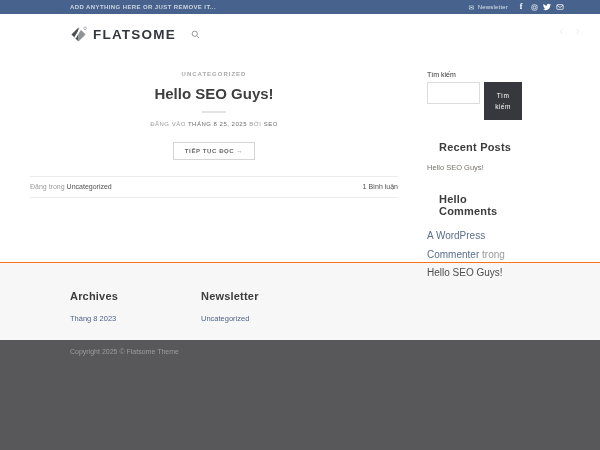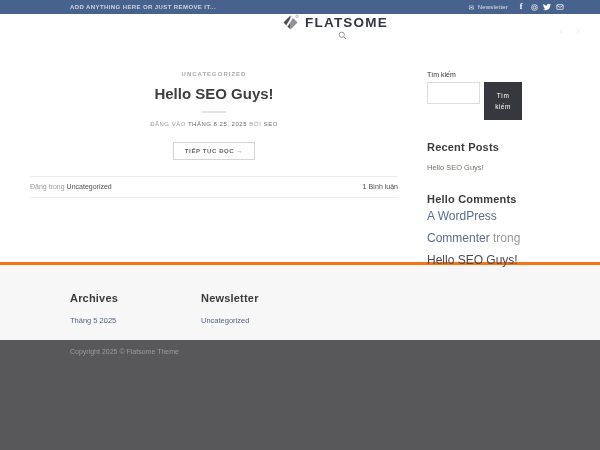--- a/index.html
+++ b/index.html
@@ -29,21 +29,21 @@
     cursor: pointer;
   }
   .newsletter .env { font-size: 7px; line-height: 1; }
   .socials { display: flex; align-items: center; gap: 5px; margin-left: 9px; }
   .soc { display: flex; align-items: center; justify-content: center; width: 8px; height: 8px; cursor: pointer; }
   .fb-glyph { color: #fff; font-size: 8px; font-weight: 700; font-family: "Liberation Serif", serif; line-height: 1; }
 
   
   .site-header {
     height: 41px; background: #ffffff; position: relative;
-    display: flex; align-items: center; padding-left: 70px; flex-direction: column;
+    display: flex; align-items: center; padding-left: 70px;
   }
   .logo { display: flex; align-items: center; gap: 6px; cursor: pointer; }
   .logo-text { font-size: 13.5px; font-weight: 700; color: #32373f; letter-spacing: 1.2px; }
   .hdr-search { margin-left: 15px; display: flex; align-items: center; cursor: pointer; }
   .hdr-arrows {
     position: absolute; right: 20px; top: 10px;
     color: #efefef; font-size: 13px; display: flex; gap: 12px; line-height: 1;
   }
 
   
@@ -83,29 +83,29 @@
   .search-row { margin-top: 4px; display: flex; align-items: flex-start; gap: 4px; }
   .search-input {
     width: 53px; height: 22px; border: 1px solid #dcdcdc; background: #fff;
     font-size: 7px; padding: 0 3px; outline: none;
   }
   .search-btn {
     width: 38px; height: 38px; background: #36383d; color: #fff; border: none;
     font-size: 6.5px; letter-spacing: .5px; line-height: 1.7; cursor: pointer;
     font-family: inherit; padding: 0 4px;
   }
-  .widget-title { margin: 21px 0 0; font-size: 11px; font-weight: 700; color: #3c3c3c; letter-spacing: .2px; }
+  .widget-title { margin: 21px 12px 0; font-size: 11px; font-weight: 700; color: #3c3c3c; letter-spacing: .2px; }
   .widget-link { display: block; margin-top: 10px; font-size: 7.5px; color: #78746d; cursor: pointer; text-decoration: none; }
-  .comment-item { font-size: 12px; line-height: 1.85; color: #9a9a9a; }
+  .comment-item { margin-top: 10px; font-size: 10px; line-height: 1.85; color: #9a9a9a; }
   .comment-author { color: #5b6e8c; cursor: pointer; }
   .comment-post { color: #4c4c4c; cursor: pointer; }
 
   
   .widgets-footer {
-    background: #f7f7f7; border-top: 3px solid #f97316;
+    background: #f7f7f7; border-top: 1px solid #f97316;
     height: 78px; padding: 27px 36px 0 70px; display: flex;
   }
   .f-col { width: 131px; }
   .f-title { margin: 0; font-size: 11px; font-weight: 700; color: #3c3c3c; letter-spacing: .2px; }
   .f-link { display: block; margin-top: 12px; font-size: 7.5px; color: #51658a; cursor: pointer; }
 
   
   .abs-footer {
     background: #58585a; height: 110px;
     padding: 8px 36px 0 70px; font-size: 7px; color: #9c9c9e;
@@ -211,21 +211,21 @@
       <span>trong</span>
       <span class="comment-post">Hello SEO Guys!</span>
     </div>
   </aside>
 
 </div>
 
 <footer class="widgets-footer">
   <div class="f-col">
     <h4 class="f-title">Archives</h4>
-    <a class="f-link">Tháng 5 2025</a>
+    <a class="f-link">Tháng 8 2023</a>
   </div>
   <div class="f-col">
     <h4 class="f-title">Newsletter</h4>
     <a class="f-link">Uncategorized</a>
   </div>
 </footer>
 
 <footer class="abs-footer">
   <span>Copyright 2025 © Flatsome Theme</span>
 </footer>

